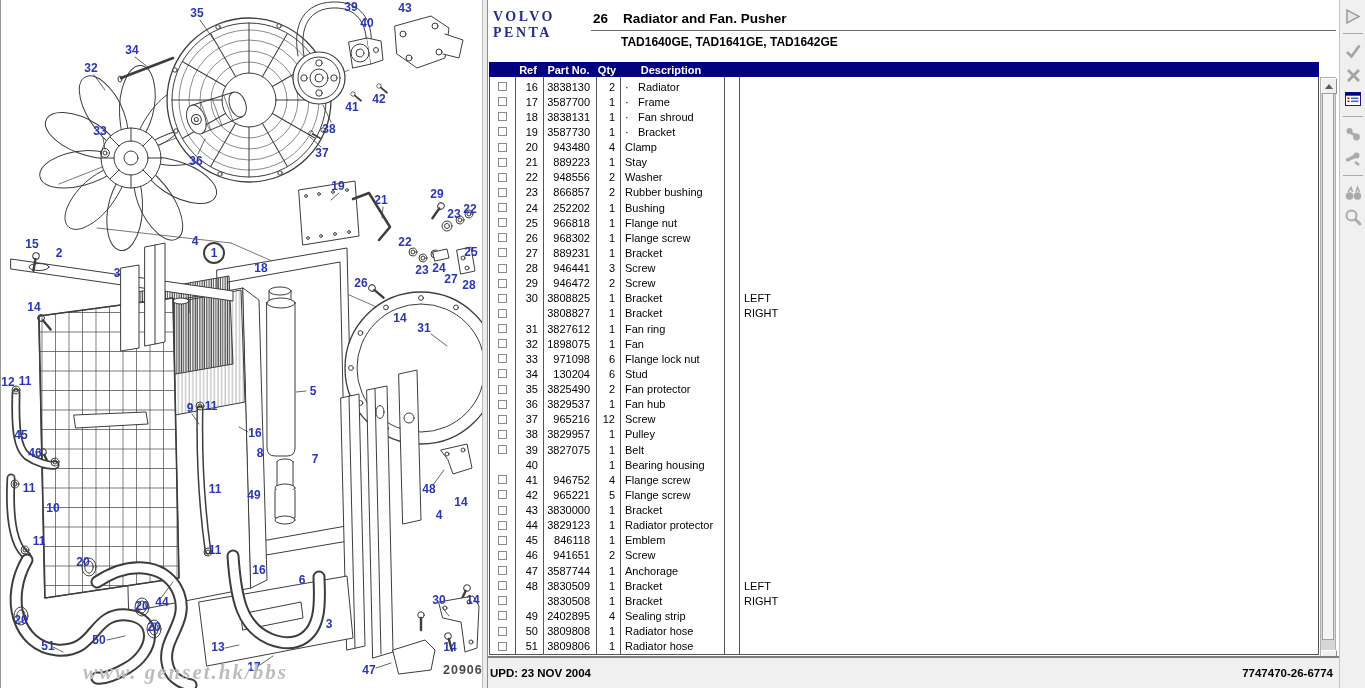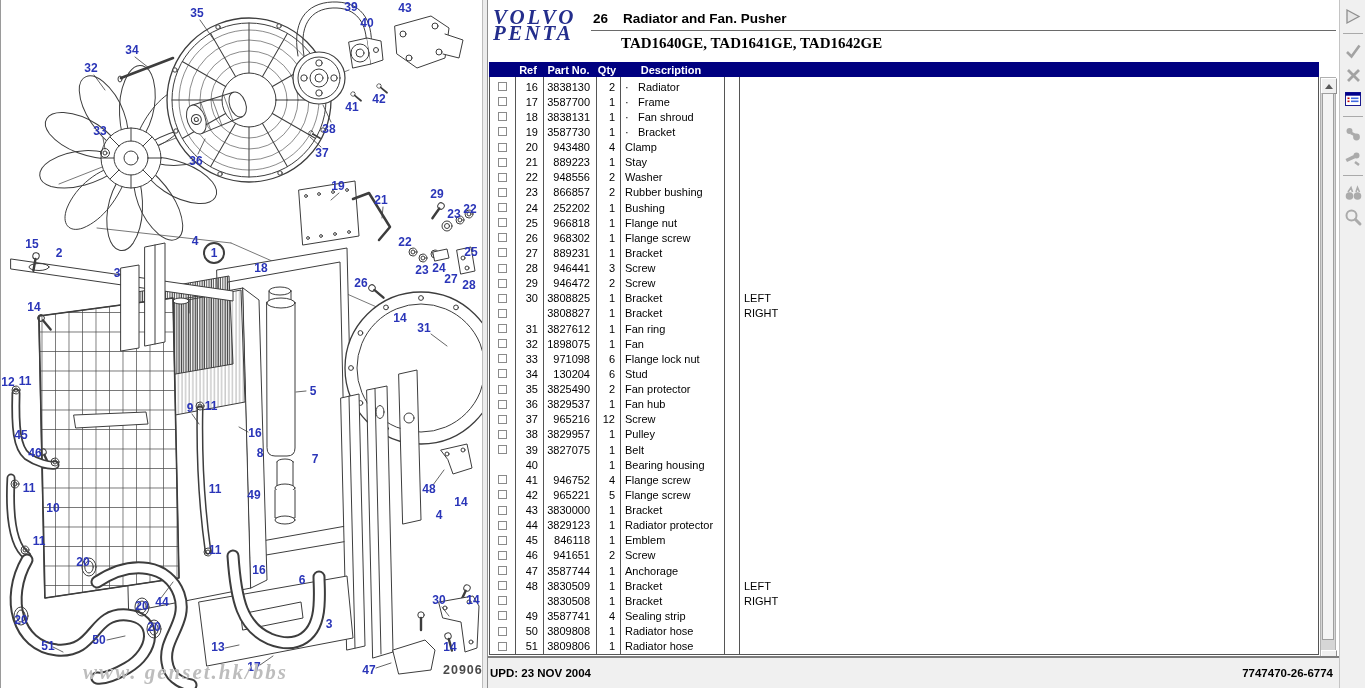--- a/index.html
+++ b/index.html
@@ -23,25 +23,25 @@
 
   
   #splitter{position:absolute;left:481px;top:0;width:6px;height:688px;background:#ececec;
            border-left:1px solid #bdbdbd;border-right:1px solid #8f8f8f;box-sizing:border-box;}
 
   
   #right-panel{position:absolute;left:487px;top:0;width:851px;height:688px;background:#fff;}
 
   #brand{position:absolute;left:0;top:0;right:0;height:60px;background:#fff;}
   #logo{position:absolute;left:5px;top:9px;color:#242e8c;font-family:"Liberation Serif",serif;
-        font-weight:bold;font-style:italic;font-size:21px;line-height:16px;letter-spacing:2.5px;}
+        font-weight:bold;font-size:14px;line-height:16px;letter-spacing:2.5px;}
   #title-row{position:absolute;left:105px;top:11px;display:flex;gap:15px;
         font-weight:bold;font-size:13.5px;color:#000;}
   #title-rule{position:absolute;left:103px;right:3px;top:30px;border-top:1px solid #6a6a6a;}
-  #subtitle{position:absolute;left:133px;top:35px;font-weight:bold;font-size:15px;color:#000;font-family:Liberation Serif, serif;}
+  #subtitle{position:absolute;left:133px;top:35px;font-weight:bold;font-size:12px;color:#000;}
 
   
   #col-header{position:absolute;left:1px;top:62px;width:830px;height:15px;background:#000080;
         color:#fff;font-weight:bold;font-size:11px;display:flex;align-items:center;}
   #col-header .h{text-align:center;box-sizing:border-box;}
 
   
   #table-wrap{position:absolute;left:1px;top:77px;width:830px;height:578px;box-sizing:border-box;
         border-left:1px solid #555;border-right:1px solid #555;border-bottom:1px solid #555;
         overflow:hidden;}
@@ -1005,21 +1005,21 @@
             </div>
     <div class="c spare-c"></div>
     <div class="c notes-c">RIGHT</div>
   </div>
 
   <div class="trow">
     <div class="c cb-c">
               <span class="cb"></span>
             </div>
     <div class="c ref-c">49</div>
-    <div class="c part-c">3587741</div>
+    <div class="c part-c">2402895</div>
     <div class="c qty-c">4</div>
     <div class="c desc-c">
               <span class="dtx">Sealing strip</span>
             </div>
     <div class="c spare-c"></div>
     <div class="c notes-c"></div>
   </div>
 
   <div class="trow">
     <div class="c cb-c">

